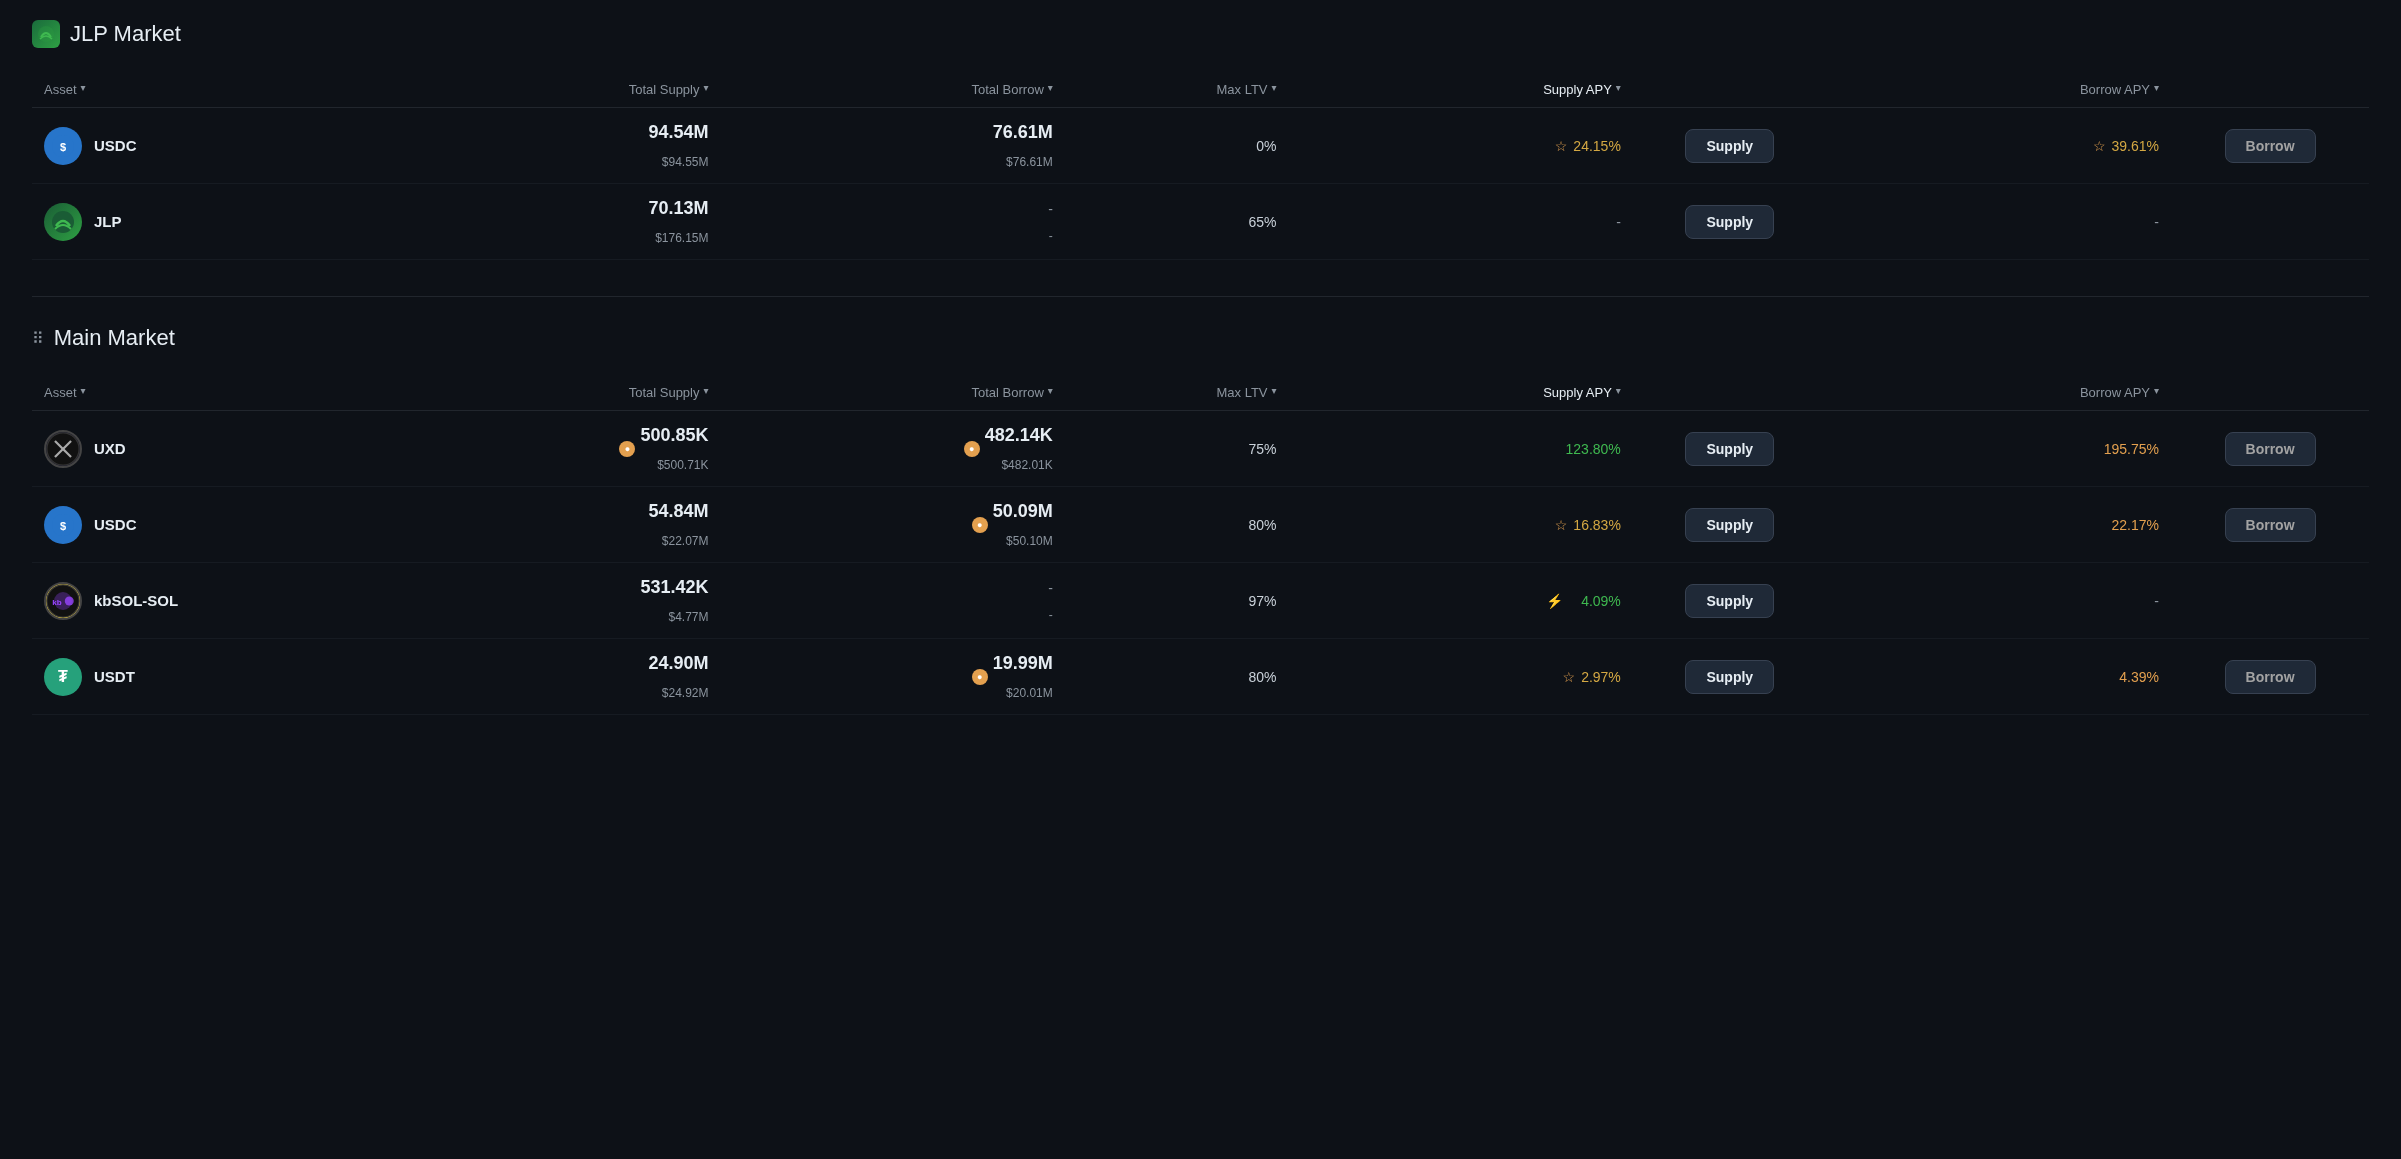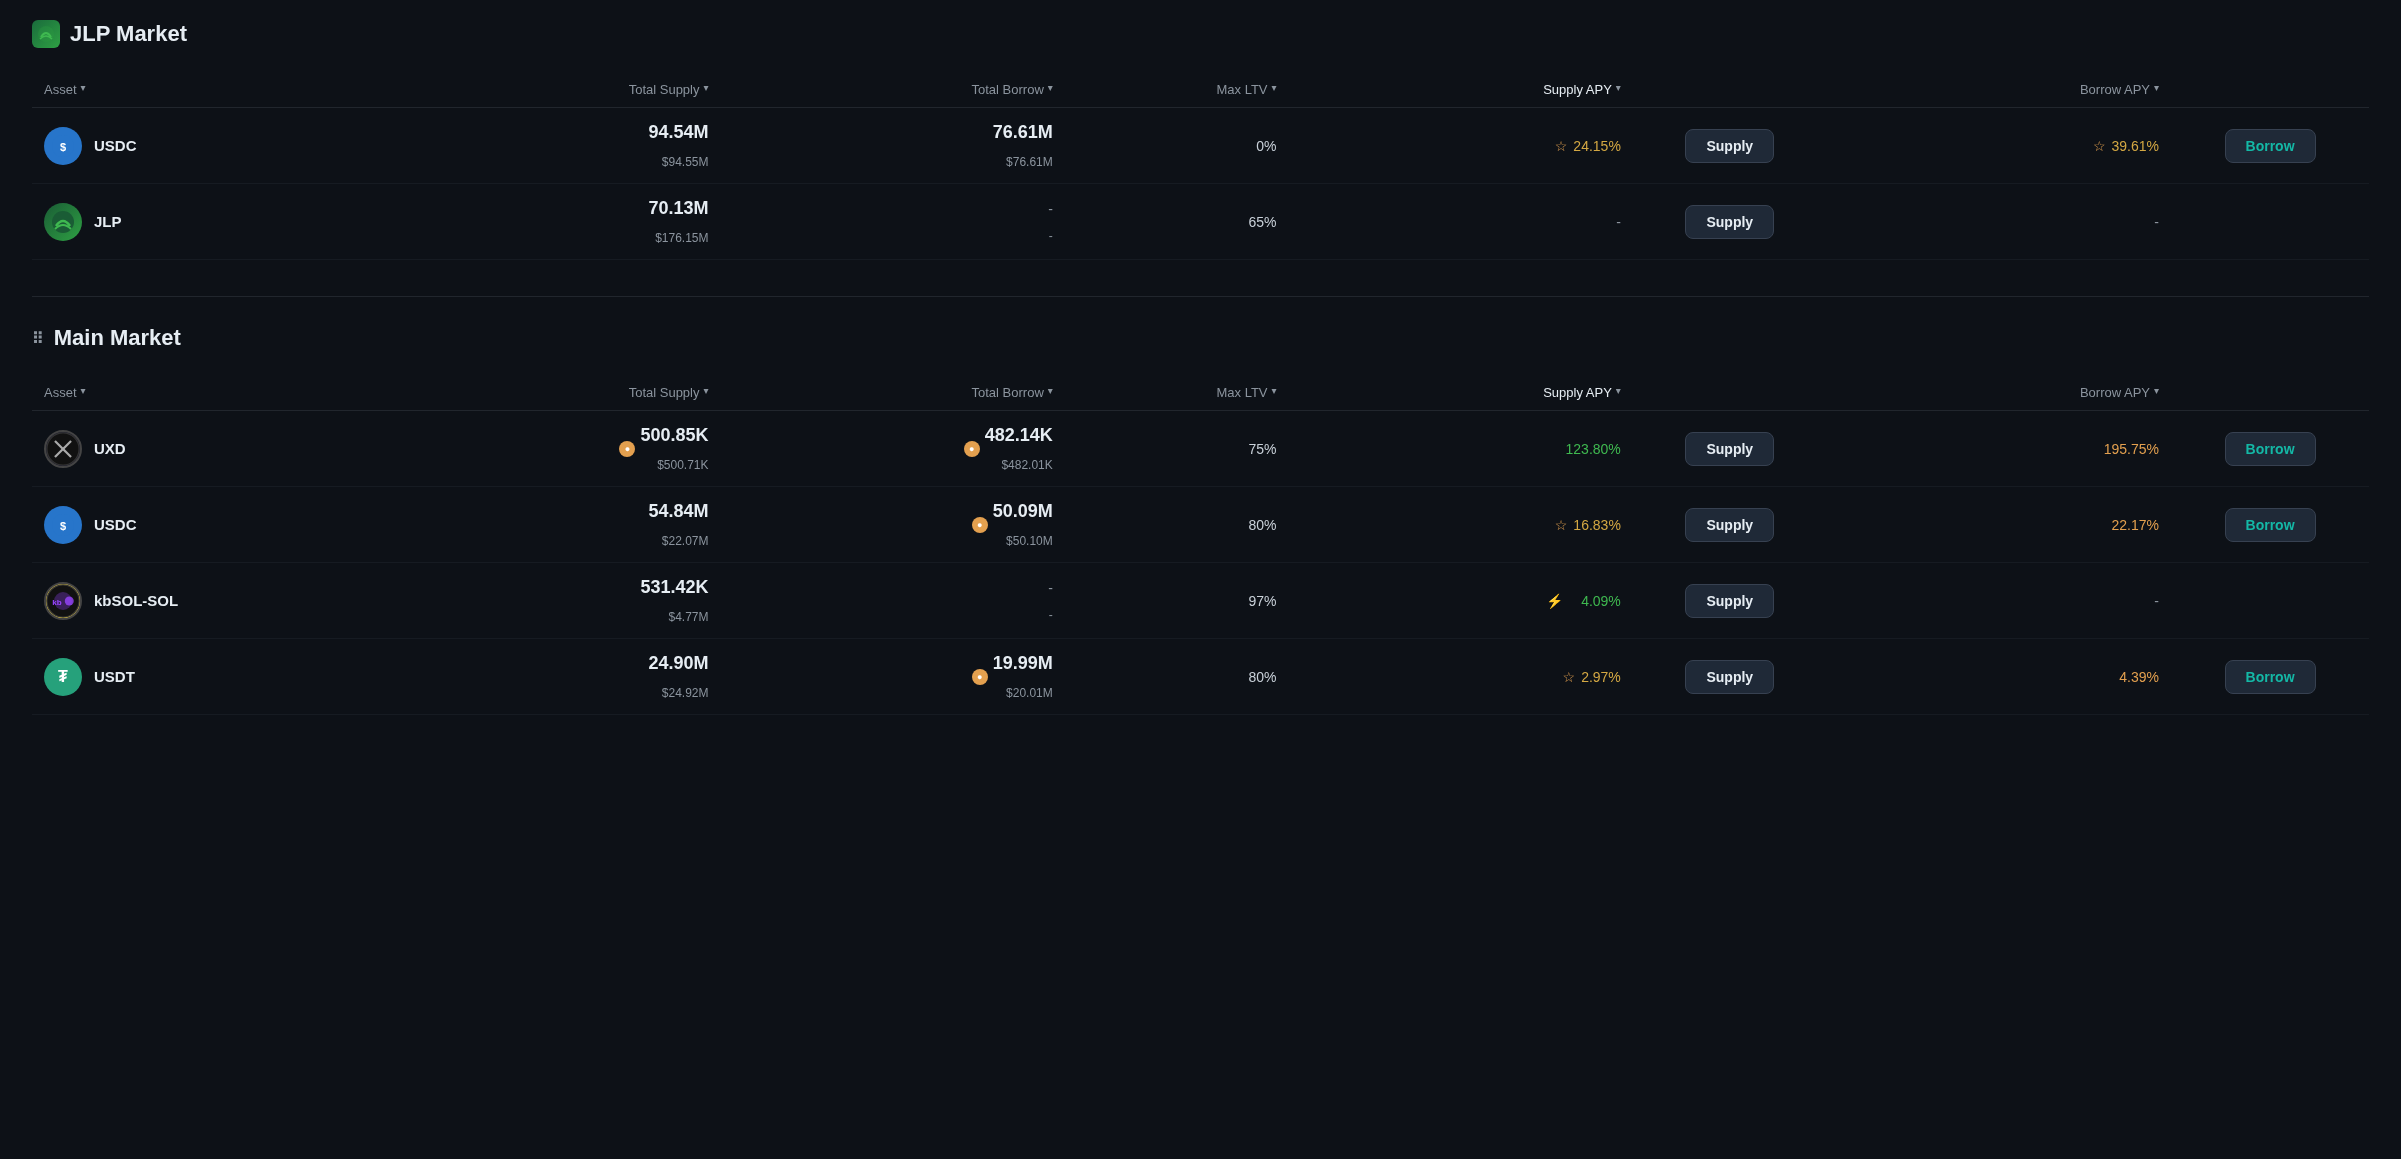--- a/index.html
+++ b/index.html
@@ -14,21 +14,21 @@
 
     .market-section {
       margin-bottom: 36px;
     }
 
     .market-title {
       display: flex;
       align-items: center;
       gap: 10px;
       font-size: 22px;
-      font-weight: 700;
+      font-weight: 400;
       color: #e6edf3;
       margin-bottom: 24px;
     }
 
     .market-title .logo {
       width: 28px;
       height: 28px;
       background: linear-gradient(135deg, #1a6b3c, #2ea043);
       border-radius: 6px;
       display: flex;
@@ -154,21 +154,21 @@
       border-radius: 8px;
       padding: 8px 20px;
       font-size: 14px;
       font-weight: 600;
       cursor: pointer;
       white-space: nowrap;
     }
 
     .btn-borrow {
       background: #1f2937;
-      color: #14b8a6;
+      color: #a3a3a3;
       border: 1px solid #374151;
       border-radius: 8px;
       padding: 8px 20px;
       font-size: 14px;
       font-weight: 600;
       cursor: pointer;
       white-space: nowrap;
     }
 
     .dash {

